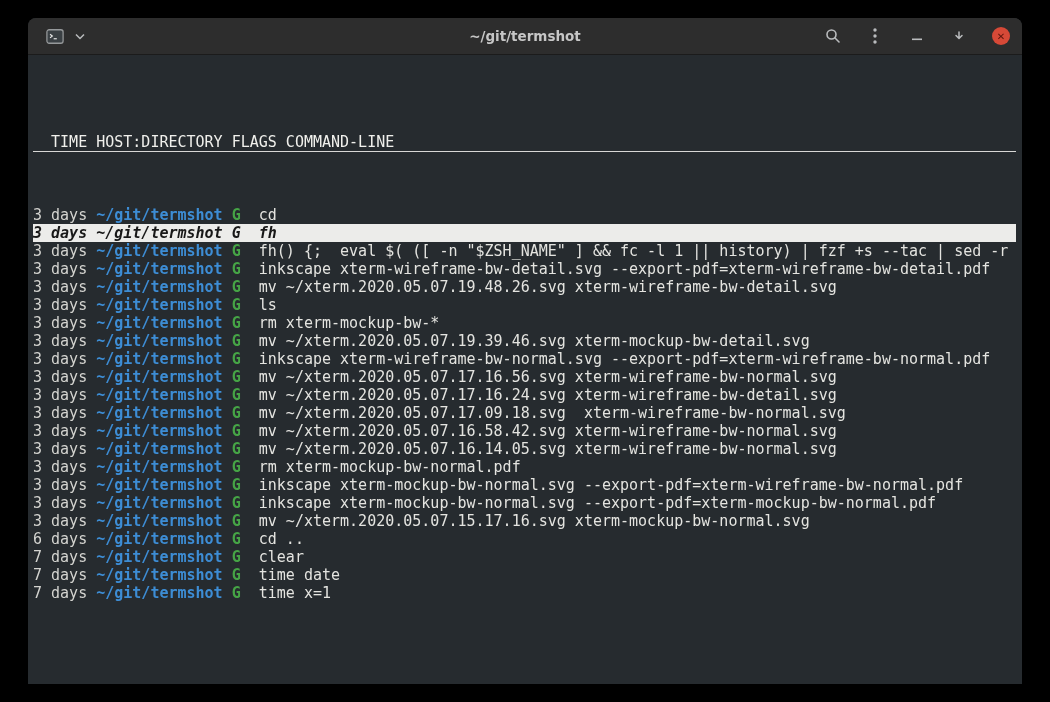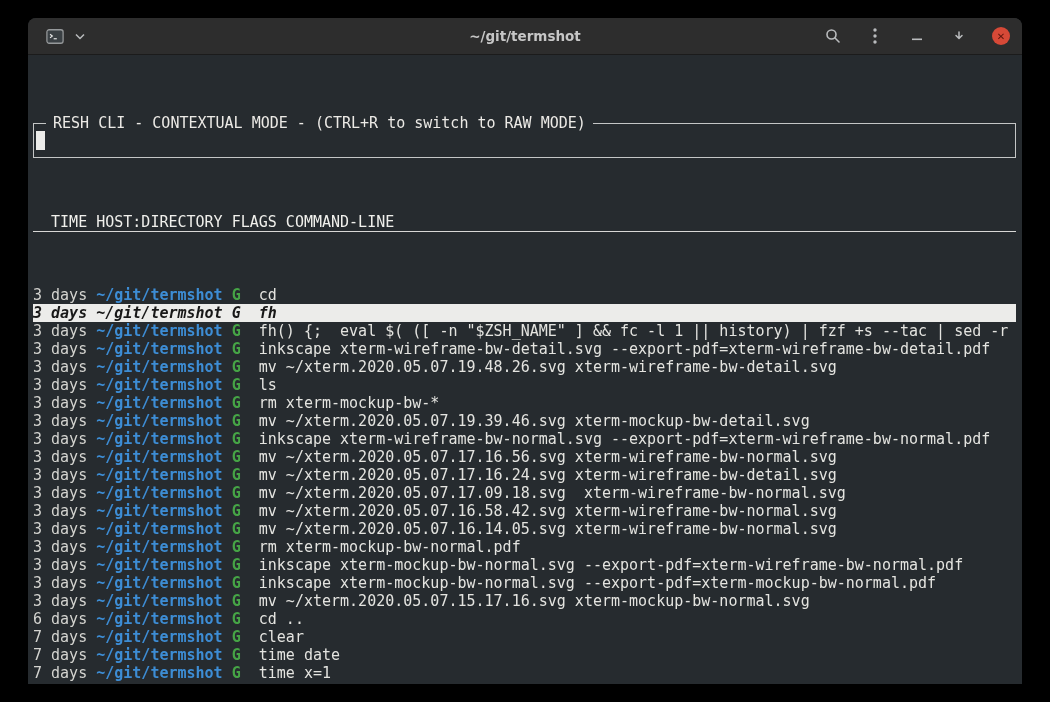--- a/index.html
+++ b/index.html
@@ -113,24 +113,20 @@
         <svg width="12" height="12" viewBox="0 0 12 12">
           <path d="M6 2 v6 M3 5.5 l3 3 3-3" fill="none" stroke="#b9bbbd" stroke-width="1.5" stroke-linecap="round" stroke-linejoin="round"></path>
         </svg>
       </span>
       <span class="close-btn">✕</span>
     </div>
   </div>
 
   <div class="terminal">
 
-    <div class="search-box">
-      <span class="search-legend">RESH CLI - CONTEXTUAL MODE - (CTRL+R to switch to RAW MODE)</span>
-      <span class="cursor-block"></span>
-    </div>
 
     <div class="hdr-row">  TIME HOST:DIRECTORY FLAGS COMMAND-LINE</div>
 
     <div><div class="row"><span class="time">3 days</span> <span class="host">~/git/termshot</span> <span class="flags">G</span>  <span class="cmd">cd</span></div><div class="row selected"><span class="time">3 days</span> <span class="host">~/git/termshot</span> <span class="flags">G</span>  <span class="cmd">fh</span></div><div class="row"><span class="time">3 days</span> <span class="host">~/git/termshot</span> <span class="flags">G</span>  <span class="cmd">fh() {;  eval $( ([ -n "$ZSH_NAME" ] &amp;&amp; fc -l 1 || history) | fzf +s --tac | sed -r</span></div><div class="row"><span class="time">3 days</span> <span class="host">~/git/termshot</span> <span class="flags">G</span>  <span class="cmd">inkscape xterm-wireframe-bw-detail.svg --export-pdf=xterm-wireframe-bw-detail.pdf</span></div><div class="row"><span class="time">3 days</span> <span class="host">~/git/termshot</span> <span class="flags">G</span>  <span class="cmd">mv ~/xterm.2020.05.07.19.48.26.svg xterm-wireframe-bw-detail.svg</span></div><div class="row"><span class="time">3 days</span> <span class="host">~/git/termshot</span> <span class="flags">G</span>  <span class="cmd">ls</span></div><div class="row"><span class="time">3 days</span> <span class="host">~/git/termshot</span> <span class="flags">G</span>  <span class="cmd">rm xterm-mockup-bw-*</span></div><div class="row"><span class="time">3 days</span> <span class="host">~/git/termshot</span> <span class="flags">G</span>  <span class="cmd">mv ~/xterm.2020.05.07.19.39.46.svg xterm-mockup-bw-detail.svg</span></div><div class="row"><span class="time">3 days</span> <span class="host">~/git/termshot</span> <span class="flags">G</span>  <span class="cmd">inkscape xterm-wireframe-bw-normal.svg --export-pdf=xterm-wireframe-bw-normal.pdf</span></div><div class="row"><span class="time">3 days</span> <span class="host">~/git/termshot</span> <span class="flags">G</span>  <span class="cmd">mv ~/xterm.2020.05.07.17.16.56.svg xterm-wireframe-bw-normal.svg</span></div><div class="row"><span class="time">3 days</span> <span class="host">~/git/termshot</span> <span class="flags">G</span>  <span class="cmd">mv ~/xterm.2020.05.07.17.16.24.svg xterm-wireframe-bw-detail.svg</span></div><div class="row"><span class="time">3 days</span> <span class="host">~/git/termshot</span> <span class="flags">G</span>  <span class="cmd">mv ~/xterm.2020.05.07.17.09.18.svg  xterm-wireframe-bw-normal.svg</span></div><div class="row"><span class="time">3 days</span> <span class="host">~/git/termshot</span> <span class="flags">G</span>  <span class="cmd">mv ~/xterm.2020.05.07.16.58.42.svg xterm-wireframe-bw-normal.svg</span></div><div class="row"><span class="time">3 days</span> <span class="host">~/git/termshot</span> <span class="flags">G</span>  <span class="cmd">mv ~/xterm.2020.05.07.16.14.05.svg xterm-wireframe-bw-normal.svg</span></div><div class="row"><span class="time">3 days</span> <span class="host">~/git/termshot</span> <span class="flags">G</span>  <span class="cmd">rm xterm-mockup-bw-normal.pdf</span></div><div class="row"><span class="time">3 days</span> <span class="host">~/git/termshot</span> <span class="flags">G</span>  <span class="cmd">inkscape xterm-mockup-bw-normal.svg --export-pdf=xterm-wireframe-bw-normal.pdf</span></div><div class="row"><span class="time">3 days</span> <span class="host">~/git/termshot</span> <span class="flags">G</span>  <span class="cmd">inkscape xterm-mockup-bw-normal.svg --export-pdf=xterm-mockup-bw-normal.pdf</span></div><div class="row"><span class="time">3 days</span> <span class="host">~/git/termshot</span> <span class="flags">G</span>  <span class="cmd">mv ~/xterm.2020.05.07.15.17.16.svg xterm-mockup-bw-normal.svg</span></div><div class="row"><span class="time">6 days</span> <span class="host">~/git/termshot</span> <span class="flags">G</span>  <span class="cmd">cd ..</span></div><div class="row"><span class="time">7 days</span> <span class="host">~/git/termshot</span> <span class="flags">G</span>  <span class="cmd">clear</span></div><div class="row"><span class="time">7 days</span> <span class="host">~/git/termshot</span> <span class="flags">G</span>  <span class="cmd">time date</span></div><div class="row"><span class="time">7 days</span> <span class="host">~/git/termshot</span> <span class="flags">G</span>  <span class="cmd">time x=1</span></div></div>
 
     
 
     
     
 

